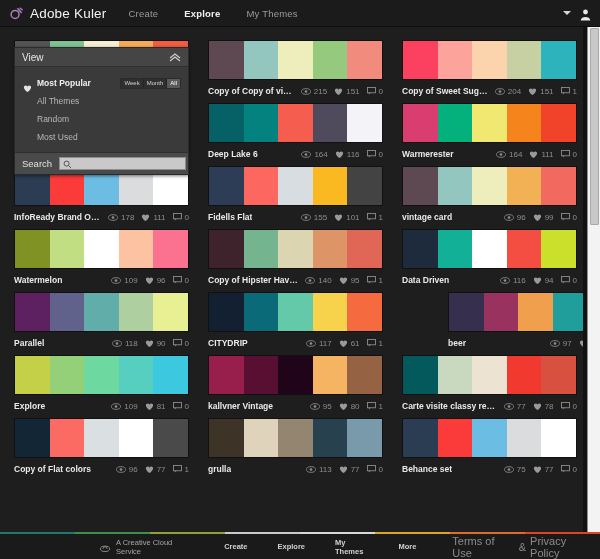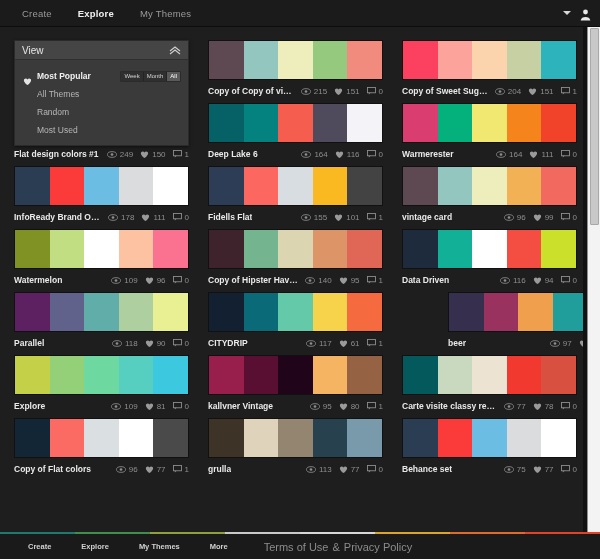--- a/index.html
+++ b/index.html
@@ -73,21 +73,21 @@
     border: 1px solid #a8a8a8;
     border-radius: 1px;
   }
   .edge-dark {
     position: absolute; top:0; right:13px; width:4px; height:506px;
     background:#121212;
   }
 
   
   .view-panel {
-    position: absolute; left: 14px; top: 13px;
+    position: absolute; left: 14px; top: 20px;
     width: 175px;
     background: #3a3a3a;
     border: 1px solid #2a2a2a;
     box-shadow: 0 1px 3px rgba(0,0,0,.5);
   }
   .view-head {
     height: 19px; background: #454545;
     border-bottom: 1px solid #2f2f2f;
     display: flex; align-items: center;
     padding: 0 7px;
@@ -179,20 +179,30 @@
   .legal a, .legal span {
     color: #8c8c8c; font-size: 11px; text-decoration: none; margin-right: 4px;
   }
 </style>
 </head>
 <body>
 
 <div id="app">
 
   <div class="topbar">
+    <div class="brand">
+      <span class="brand-mark">
+        <svg width="15" height="15" viewBox="0 0 16 16">
+          <circle cx="6.5" cy="9" r="4.2" fill="none" stroke="#b07bbd" stroke-width="1.6"></circle>
+          <path d="M9 2.5 L13.5 7.5" stroke="#b07bbd" stroke-width="1.6" fill="none"></path>
+          <path d="M11.5 2 L14.5 4.5" stroke="#b07bbd" stroke-width="1.4" fill="none"></path>
+        </svg>
+      </span>
+      <span class="brand-text">Adobe Kuler</span>
+    </div>
     <div class="topnav">
       <a href="#">Create</a>
       <a href="#" class="active">Explore</a>
       <a href="#">My Themes</a>
     </div>
     <div class="topright">
       <span class="caret"></span>
       <span class="avatar-icon">
         <svg width="13" height="13" viewBox="0 0 14 14">
           <circle cx="7" cy="4.3" r="2.6" fill="#e8e8e8"></circle>
@@ -1072,39 +1082,60 @@
           <div class="view-row">
             <span class="lbl">All Themes</span>
           </div>
           <div class="view-row">
             <span class="lbl">Random</span>
           </div>
           <div class="view-row">
             <span class="lbl">Most Used</span>
           </div>
         </div>
+      <div class="search-bar">
+        <span class="search-label">Search</span>
+        <span class="search-input-wrap">
+          <span>
+            <svg width="9" height="9" viewBox="0 0 10 10">
+              <circle cx="4" cy="4" r="2.8" fill="none" stroke="#4a4a4a" stroke-width="1"></circle>
+              <path d="M6.1 6.1 L9 9" stroke="#4a4a4a" stroke-width="1"></path>
+            </svg>
+          </span>
+          <input class="search-input" type="text" placeholder="" style="">
+        </span>
+      </div>
     </div>
 
     <div class="edge-dark"></div>
     <div class="scroll-track">
       <div class="scroll-thumb"></div>
     </div>
   </div>
 
   <div class="footer">
     <div class="footer-strip" id="footer-strip">
         <i style="background: rgb(30, 122, 110);"></i>
         <i style="background: rgb(63, 143, 74);"></i>
         <i style="background: rgb(143, 160, 58);"></i>
         <i style="background: rgb(201, 201, 201);"></i>
         <i style="background: rgb(216, 216, 216);"></i>
         <i style="background: rgb(220, 165, 42);"></i>
         <i style="background: rgb(224, 106, 42);"></i>
         <i style="background: rgb(224, 67, 42);"></i>
       </div>
+    <div class="ccs">
+      <span>
+        <svg width="10" height="8" viewBox="0 0 12 9">
+          <ellipse cx="6" cy="5.5" rx="5.5" ry="3.2" fill="none" stroke="#9a9a9a" stroke-width="1"></ellipse>
+          <path d="M3.5 5.5 a2.5 2.5 0 0 1 5 0" fill="none" stroke="#9a9a9a" stroke-width="1"></path>
+        </svg>
+      </span>
+      <span class="ccs-text">A Creative Cloud Service</span>
+    </div>
     <div class="footnav">
       <a href="#">Create</a>
       <a href="#">Explore</a>
       <a href="#">My Themes</a>
       <a href="#">More</a>
     </div>
     <div class="legal">
       <a href="#">Terms of Use</a>
       <span>&amp;</span>
       <a href="#">Privacy Policy</a>

